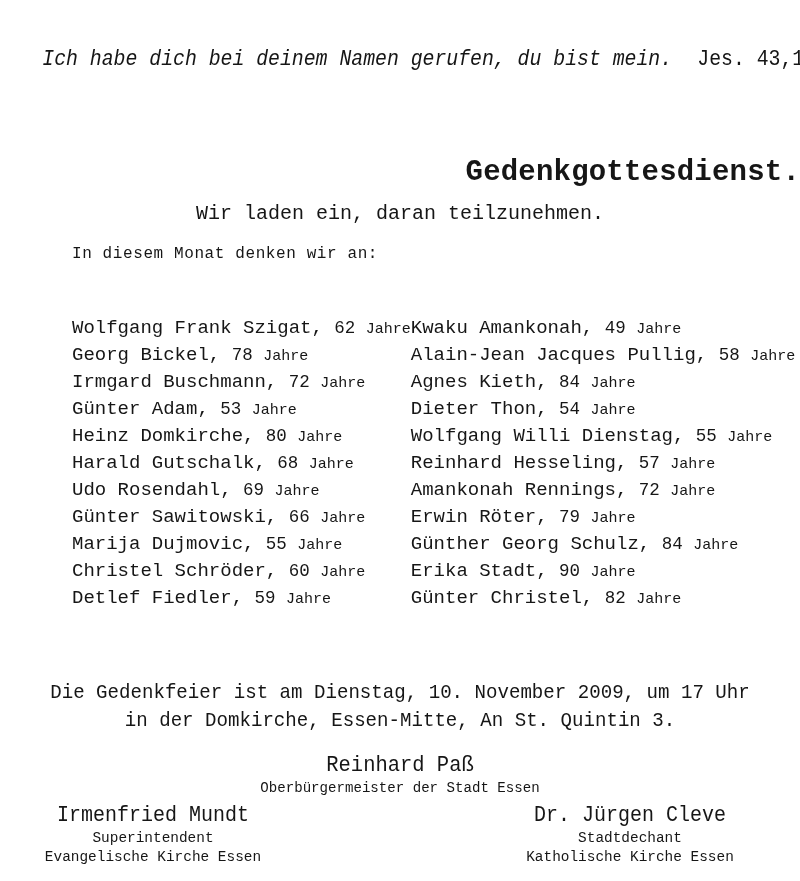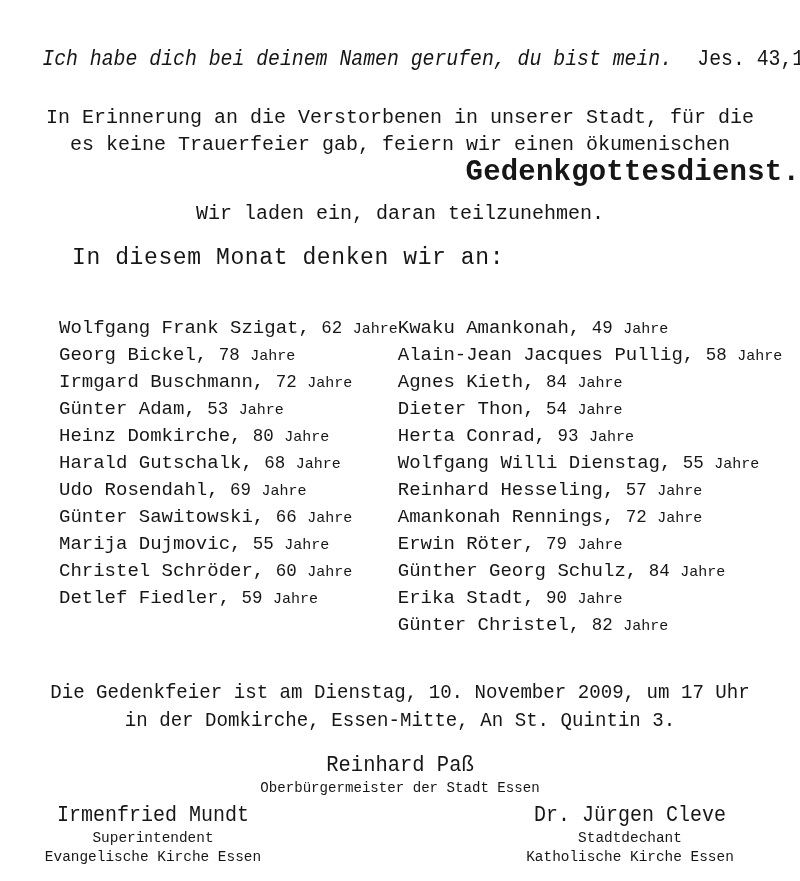--- a/index.html
+++ b/index.html
@@ -9,23 +9,23 @@
   }
   
   .quote{position:absolute;top:31px;left:0;width:100%;text-align:center;font-size:22px;white-space:nowrap;}
   .quote .cond{display:inline-block;transform:scaleX(0.90);transform-origin:50% 50%;}
   .q-text{font-style:italic;}
   .q-cite{font-style:normal;margin-left:28px;}
   
   .intro{position:absolute;top:88px;left:0;width:100%;text-align:center;font-size:20px;line-height:27px;}
   .heading{position:absolute;top:140px;left:0;width:100%;text-align:right;font-size:29px;font-weight:700;letter-spacing:0.2px;}
   .subline{position:absolute;top:186px;left:0;width:100%;text-align:center;font-size:20px;}
-  .list-intro{position:absolute;top:229px;left:72px;font-size:23px;letter-spacing:0.6px;}
+  .list-intro{position:absolute;top:229px;left:72px;font-size:16px;letter-spacing:0.6px;}
   
-  .columns{position:absolute;top:299px;left:59px;width:668px;display:flex;}
+  .columns{position:absolute;top:299px;left:72px;width:668px;display:flex;}
   .col{list-style:none;margin:0;padding:0;}
   .col-left{width:343px;}
   .col-right{flex:1;}
   .col li{height:27px;line-height:27px;font-size:19px;white-space:nowrap;}
   .p-age{font-size:17.5px;}
   .p-suffix{font-size:15px;}
   
   .event{position:absolute;top:663px;left:0;width:100%;text-align:center;font-size:21px;line-height:28px;transform:scaleX(0.91);transform-origin:50% 0;}
   
   .mayor{position:absolute;top:735px;left:0;width:100%;text-align:center;transform:scaleX(0.91);transform-origin:50% 0;}
@@ -39,24 +39,20 @@
 </style>
 </head>
 <body>
 
 <div class="canvas">
 
   <div class="quote">
     <span class="cond"><span class="q-text">Ich habe dich bei deinem Namen gerufen, du bist mein.</span><span class="q-cite">Jes. 43,1</span></span>
   </div>
 
-  <div class="intro">
-    <div>In Erinnerung an die Verstorbenen in unserer Stadt, für die</div>
-    <div>es keine Trauerfeier gab, feiern wir einen ökumenischen</div>
-  </div>
 
   <div class="heading">Gedenkgottesdienst.</div>
 
   <div class="subline">Wir laden ein, daran teilzunehmen.</div>
 
   <div class="list-intro">In diesem Monat denken wir an:</div>
 
   <div class="columns">
     <ul class="col col-left" id="col-left">
         <li><span class="p-name">Wolfgang Frank Szigat, </span><span class="p-age">62&nbsp;</span><span class="p-suffix">Jahre</span></li>
@@ -69,21 +65,20 @@
         <li><span class="p-name">Günter Sawitowski, </span><span class="p-age">66&nbsp;</span><span class="p-suffix">Jahre</span></li>
         <li><span class="p-name">Marija Dujmovic, </span><span class="p-age">55&nbsp;</span><span class="p-suffix">Jahre</span></li>
         <li><span class="p-name">Christel Schröder, </span><span class="p-age">60&nbsp;</span><span class="p-suffix">Jahre</span></li>
         <li><span class="p-name">Detlef Fiedler, </span><span class="p-age">59&nbsp;</span><span class="p-suffix">Jahre</span></li>
       </ul>
     <ul class="col col-right" id="col-right">
         <li><span class="p-name">Kwaku Amankonah, </span><span class="p-age">49&nbsp;</span><span class="p-suffix">Jahre</span></li>
         <li><span class="p-name">Alain-Jean Jacques Pullig, </span><span class="p-age">58&nbsp;</span><span class="p-suffix">Jahre</span></li>
         <li><span class="p-name">Agnes Kieth, </span><span class="p-age">84&nbsp;</span><span class="p-suffix">Jahre</span></li>
         <li><span class="p-name">Dieter Thon, </span><span class="p-age">54&nbsp;</span><span class="p-suffix">Jahre</span></li>
-        <li><span class="p-name">Herta Conrad, </span><span class="p-age">93&nbsp;</span><span class="p-suffix">Jahre</span></li>
         <li><span class="p-name">Wolfgang Willi Dienstag, </span><span class="p-age">55&nbsp;</span><span class="p-suffix">Jahre</span></li>
         <li><span class="p-name">Reinhard Hesseling, </span><span class="p-age">57&nbsp;</span><span class="p-suffix">Jahre</span></li>
         <li><span class="p-name">Amankonah Rennings, </span><span class="p-age">72&nbsp;</span><span class="p-suffix">Jahre</span></li>
         <li><span class="p-name">Erwin Röter, </span><span class="p-age">79&nbsp;</span><span class="p-suffix">Jahre</span></li>
         <li><span class="p-name">Günther Georg Schulz, </span><span class="p-age">84&nbsp;</span><span class="p-suffix">Jahre</span></li>
         <li><span class="p-name">Erika Stadt, </span><span class="p-age">90&nbsp;</span><span class="p-suffix">Jahre</span></li>
         <li><span class="p-name">Günter Christel, </span><span class="p-age">82&nbsp;</span><span class="p-suffix">Jahre</span></li>
       </ul>
   </div>
 

